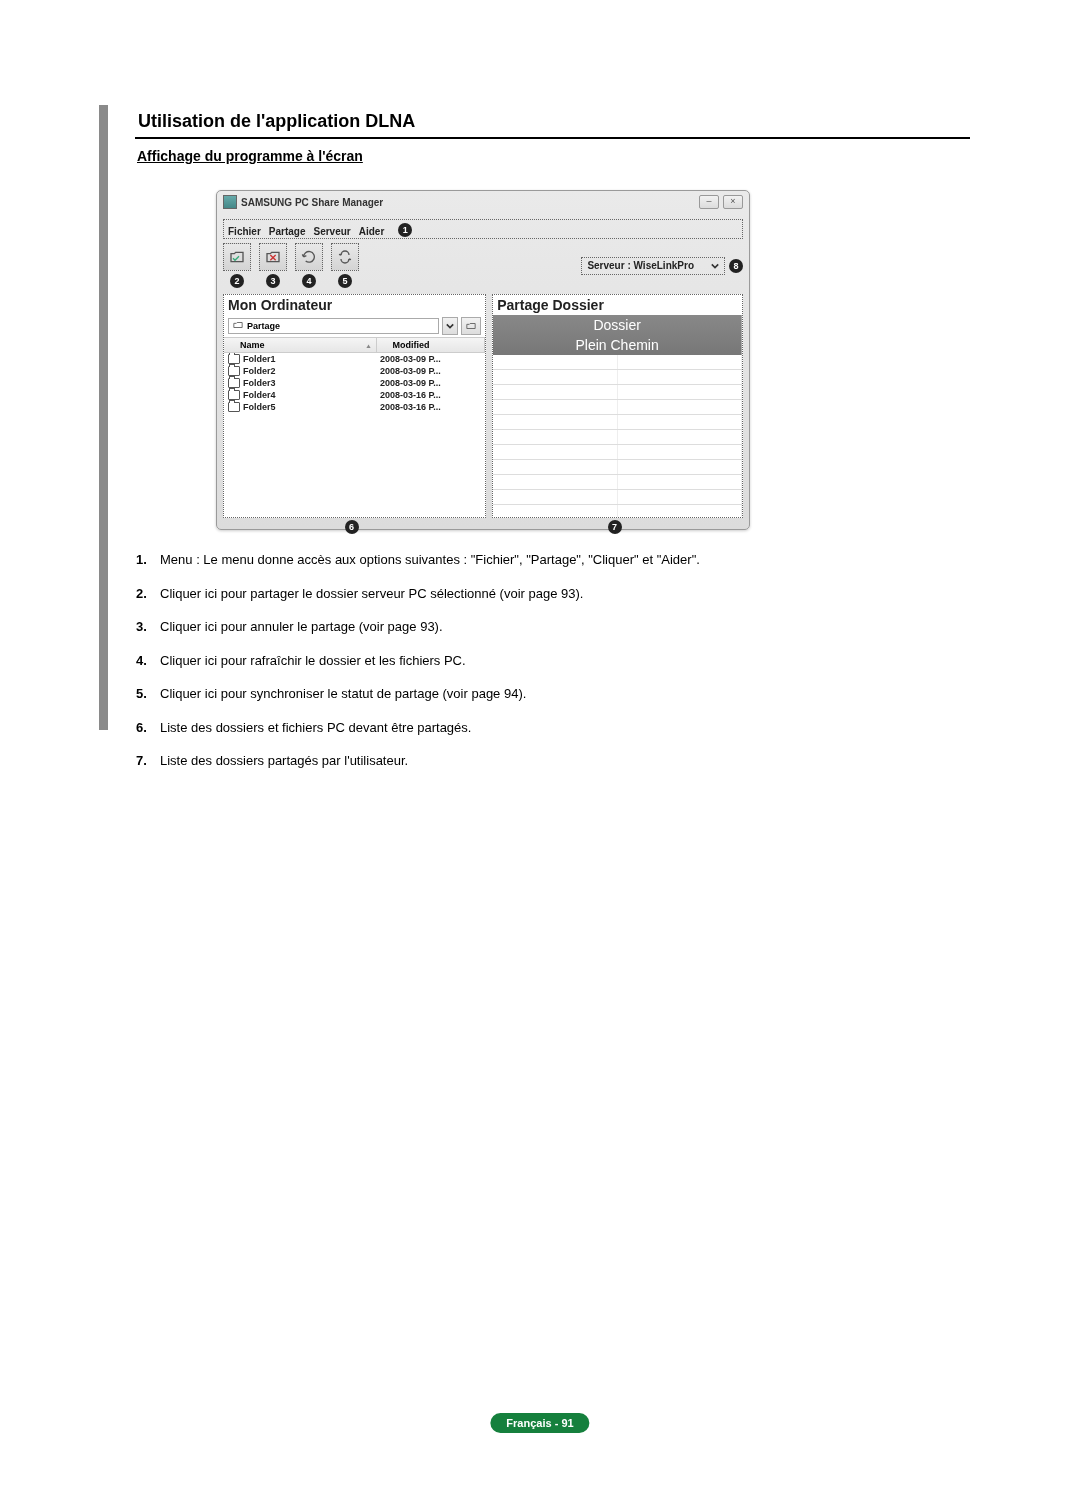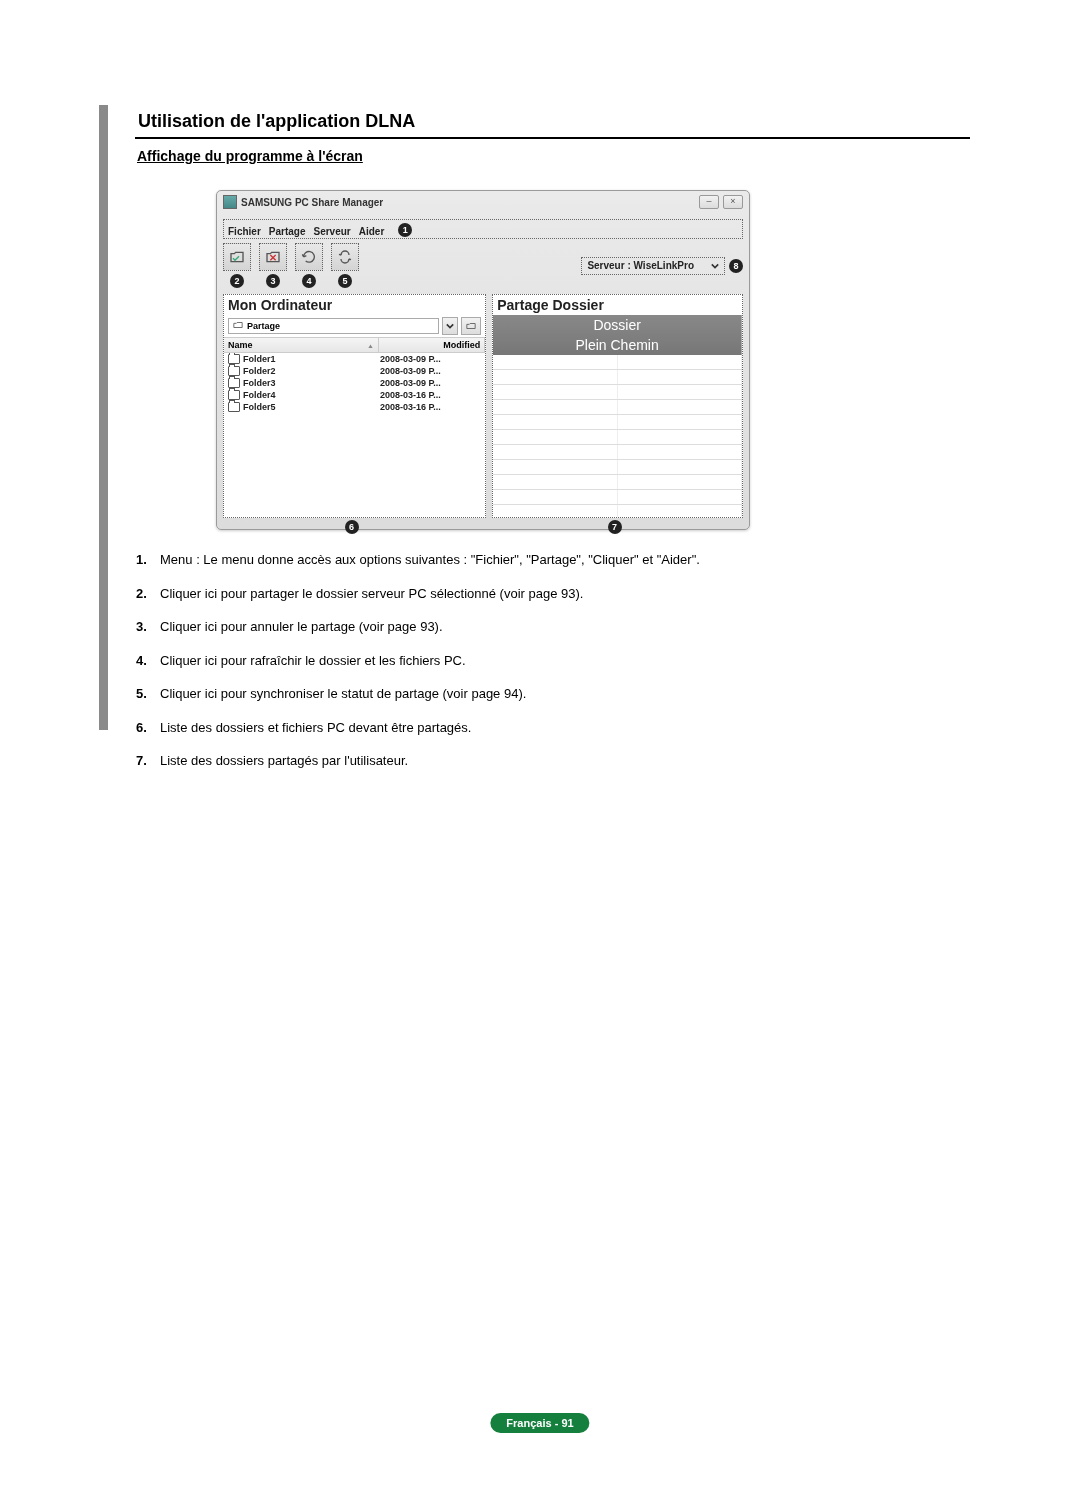--- a/index.html
+++ b/index.html
@@ -241,23 +241,24 @@
     display: flex;
     border-top: 1px solid #ccc;
     border-bottom: 1px solid #ccc;
     background: linear-gradient(#f5f5f5,#e6e6e6);
     font-size: 9px;
     font-weight: bold;
   }
   .list-header .col {
     border-right: 1px solid #ccc;
     padding: 2px 4px;
+    margin-left: 12px;
   }
   .col-name { flex: 1.5; display:flex; justify-content:space-between; align-items:center;}
-  .col-mod  { flex: 1; text-align: right; }
+  .col-mod  { flex: 1; }
   .list-body { flex: 1; overflow: hidden; }
   .row {
     display: flex;
     font-size: 9px;
     padding: 1px 4px;
     font-weight: bold;
     color: #222;
   }
   .row .c1 { flex: 1.5; display:flex; align-items:center; gap:3px;}
   .row .c2 { flex: 1; }

